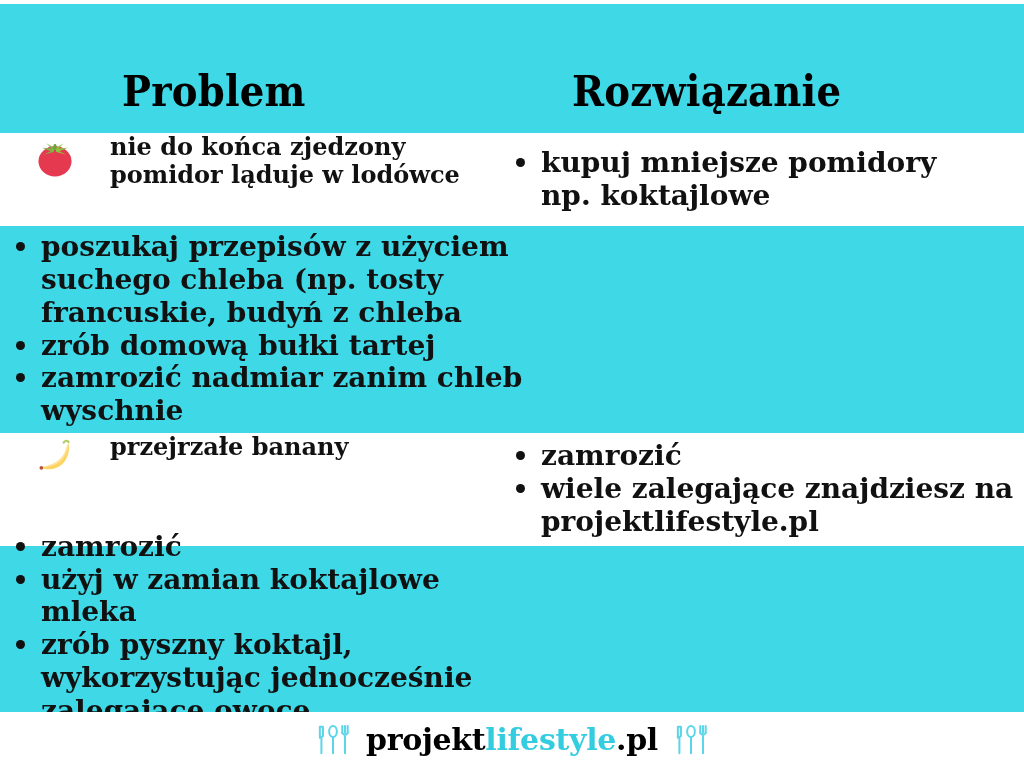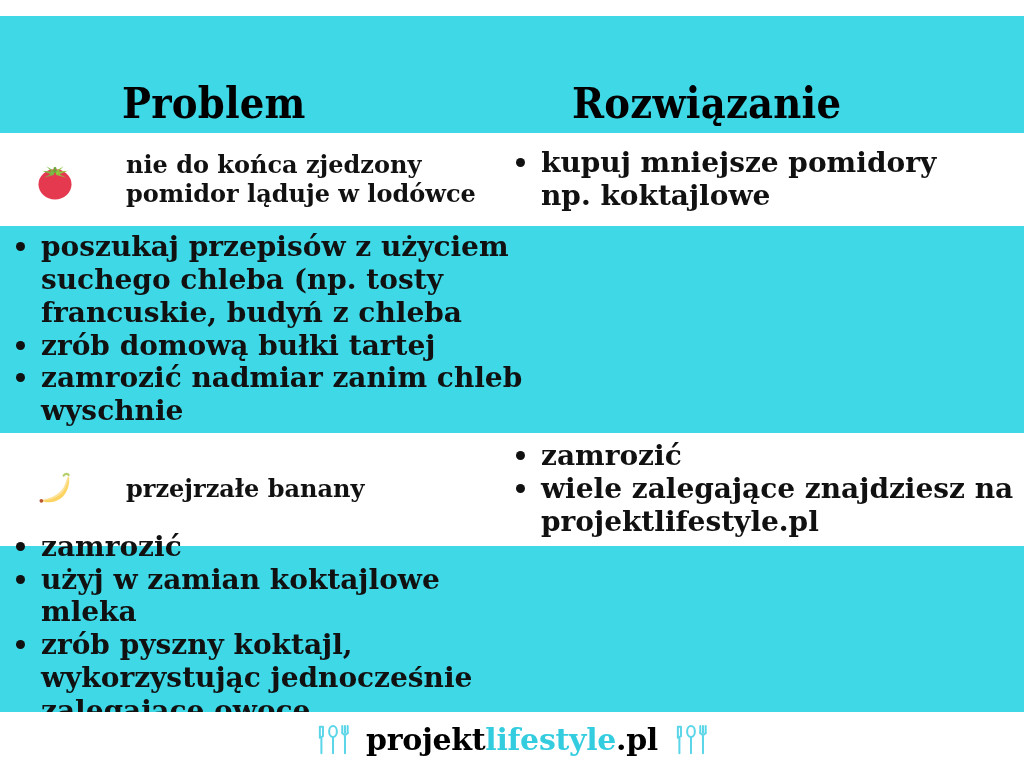--- a/index.html
+++ b/index.html
@@ -17,21 +17,21 @@
     position: relative;
     width: 1024px;
     height: 768px;
     background: #ffffff;
   }
 
   
   .header-band {
     position: absolute;
     left: 0;
-    top: 16px;
+    top: 4px;
     width: 1024px;
     height: 133px;
     background: var(--cyan, #3ed8e6);
     display: flex;
     align-items: flex-end;
   }
   .header-cell {
     position: absolute;
     bottom: 24px;
     font-family: "DejaVu Serif", "Liberation Serif", serif;
@@ -62,22 +62,20 @@
   .row-r2 { top: 226px; height: 207px; }
   .row-r3 { top: 433px; height: 113px; }
   .row-r4 { top: 546px; height: 166px; }
 
   
   .problem-col {
     position: relative;
     width: 500px;
     height: 100%;
     display: flex;
-    align-items: center;
-    gap: 16px;
   }
   .emoji-slot {
     width: 110px;
     min-width: 110px;
     text-align: center;
     font-size: 42px;
     line-height: 1;
     font-family: "DejaVu Sans", sans-serif;
     user-select: none;
   }

